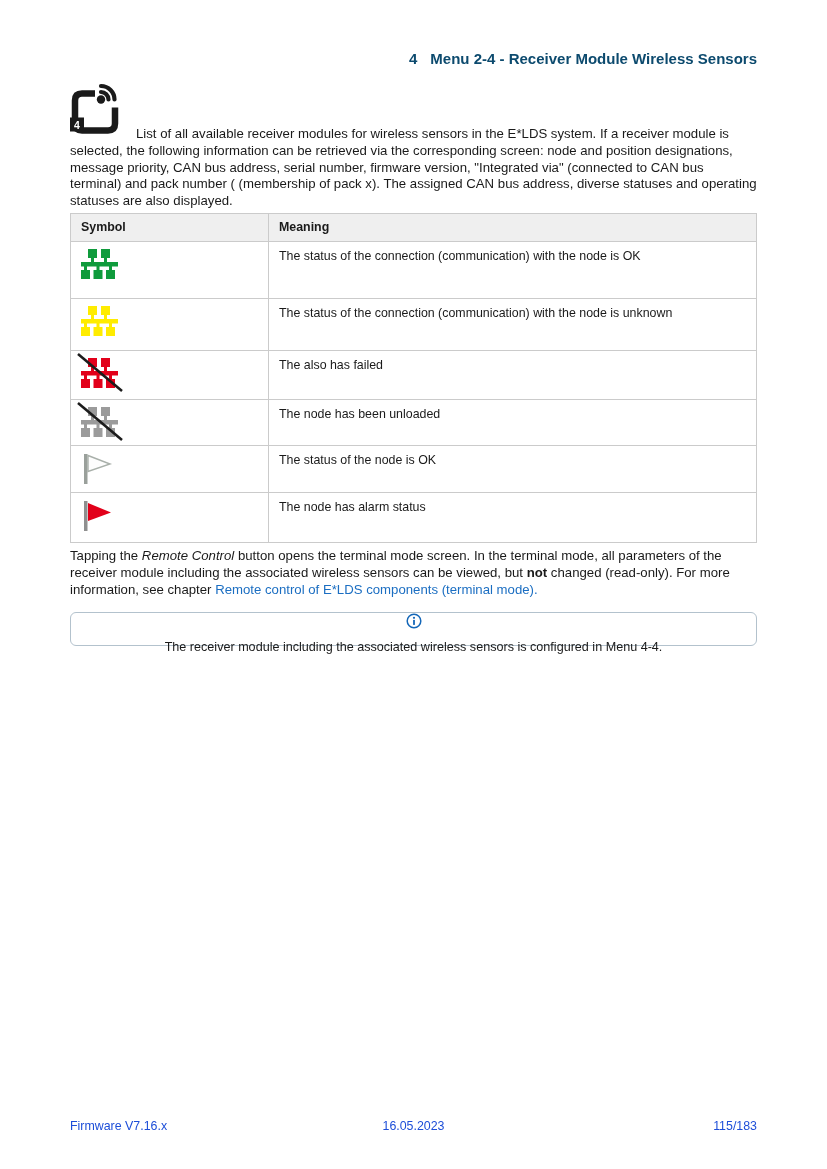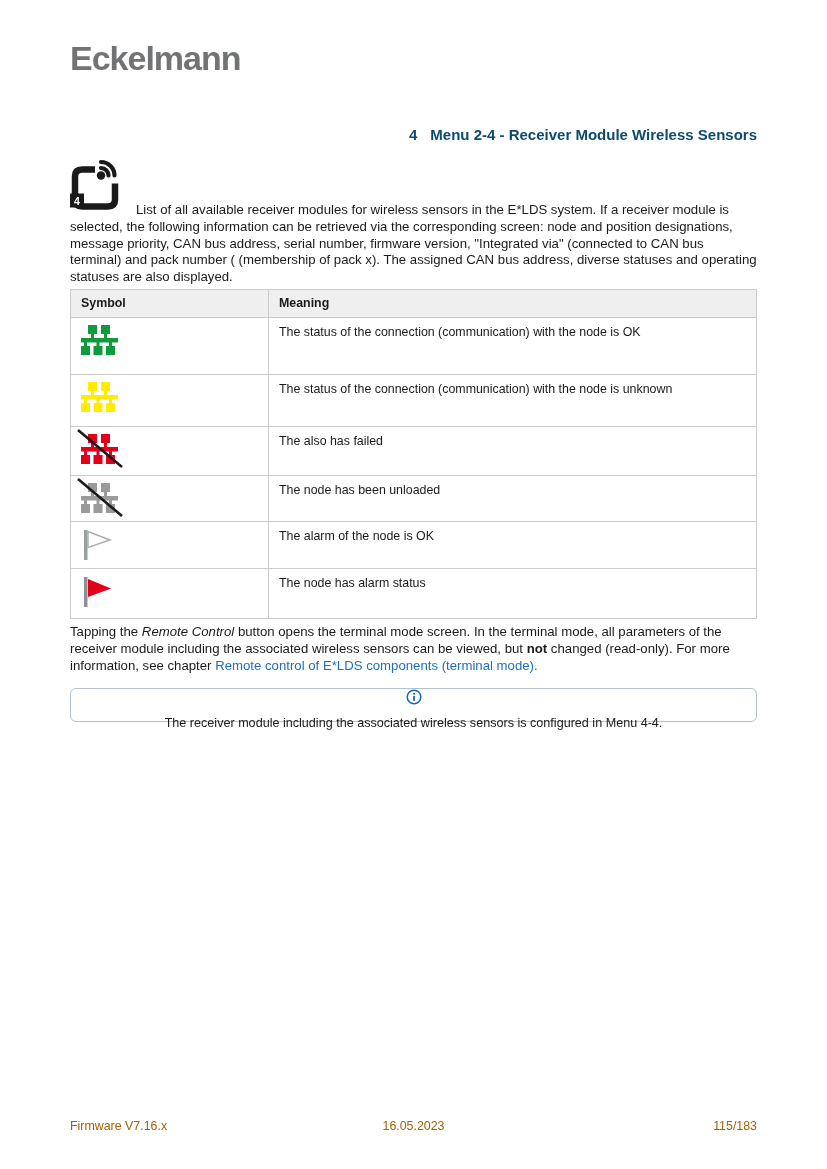--- a/index.html
+++ b/index.html
@@ -93,32 +93,31 @@
     gap:11px;
     font-size:12.6px;
     flex-direction:column;
   }
   .infobox svg { flex:0 0 auto; }
   .footer {
     position:absolute;
     left:70px; right:70px; top:1119px;
     display:flex;
     font-size:12.4px;
-    color:#a16207;
+    color:#1d4ed8;
   }
   .footer span { flex:1; }
   .footer .c { text-align:center; }
   .footer .r { text-align:right; }
 </style>
 </head>
 <body>
 
 <div class="page">
 
-  <div class="logo">Eckelmann</div>
 
   <h1 class="title"><span class="num">4</span><span>Menu 2-4 - Receiver Module Wireless Sensors</span></h1>
 
   <div class="intro">
     <svg width="54" height="53" viewBox="0 0 54 50" style="overflow:visible">
       <path d="M25 7 H12 Q5 7 5 14 V37 Q5 44 12 44 H38 Q45 44 45 37 V21" fill="none" stroke="#1a1a1a" stroke-width="6.5"></path>
       <circle cx="31" cy="13" r="4.2" fill="#1a1a1a"></circle>
       <path d="M31 5.5 A 7.5 7.5 0 0 1 38.5 13" fill="none" stroke="#1a1a1a" stroke-width="4.2" stroke-linecap="round"></path>
       <path d="M31 -0.5 A 13.5 13.5 0 0 1 44.5 13" fill="none" stroke="#1a1a1a" stroke-width="4.2" stroke-linecap="round"></path>
       <rect x="0" y="31" width="14" height="14" fill="#1a1a1a"></rect>
@@ -220,21 +219,21 @@
         </td>
         <td>The node has been unloaded</td>
       </tr>
       <tr class="r5">
         <td class="sym">
           <svg width="32" height="32" viewBox="0 0 32 32">
             <rect x="3" y="1" width="3.5" height="30" fill="#9aa09b"></rect>
             <polygon points="7,2.5 29,11 7,18.5" fill="#fdfdfd" stroke="#a9b0aa" stroke-width="1.4"></polygon>
           </svg>
         </td>
-        <td>The alarm of the node is OK</td>
+        <td>The status of the node is OK</td>
       </tr>
       <tr class="r6">
         <td class="sym">
           <svg width="32" height="32" viewBox="0 0 32 32" class="flag-red">
             <rect x="3" y="1" width="3.5" height="30" fill="#8f8f8f"></rect>
             <polygon points="7,3 30,12.5 7,21" fill="currentColor"></polygon>
           </svg>
         </td>
         <td>The node has alarm status</td>
       </tr>

